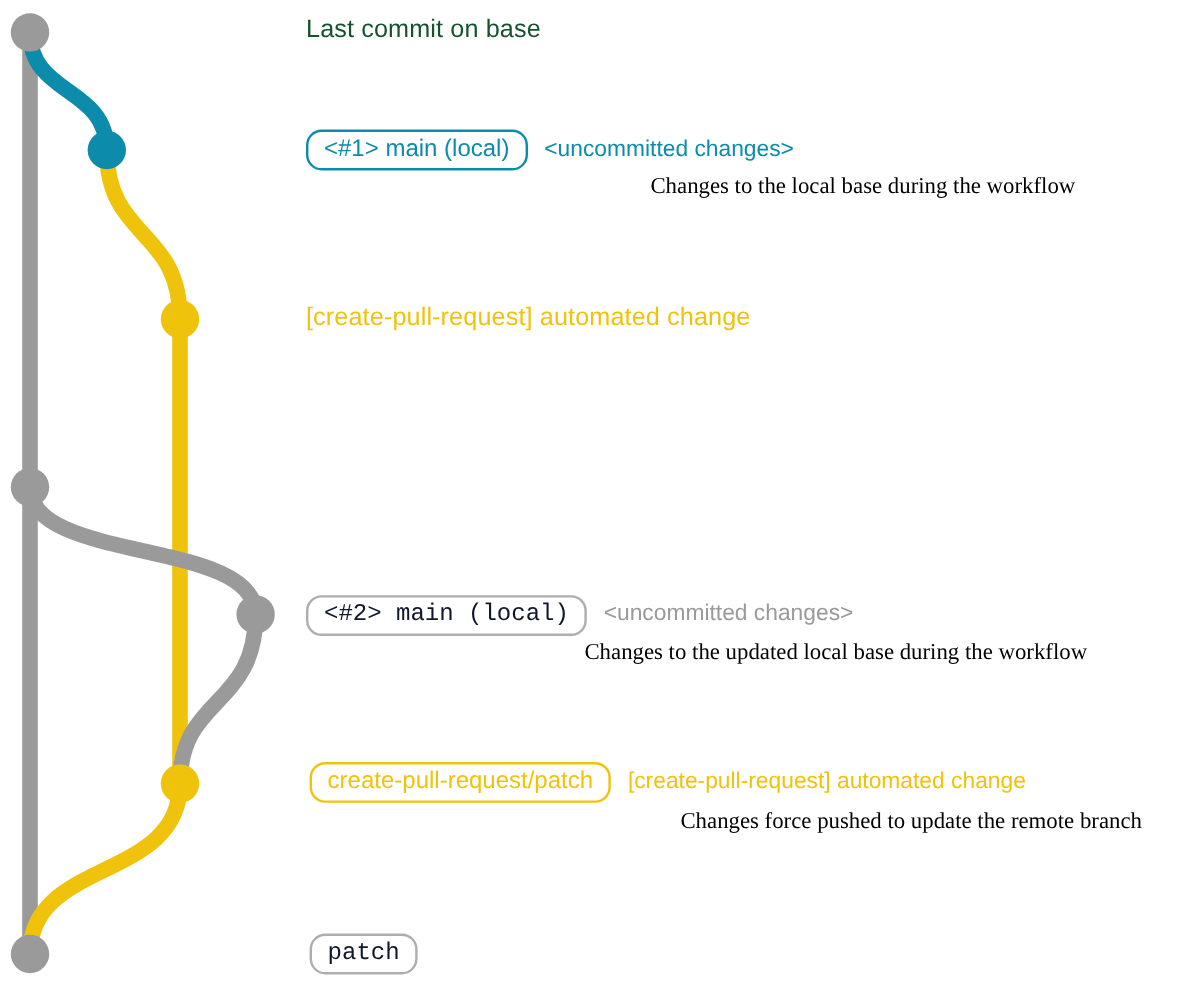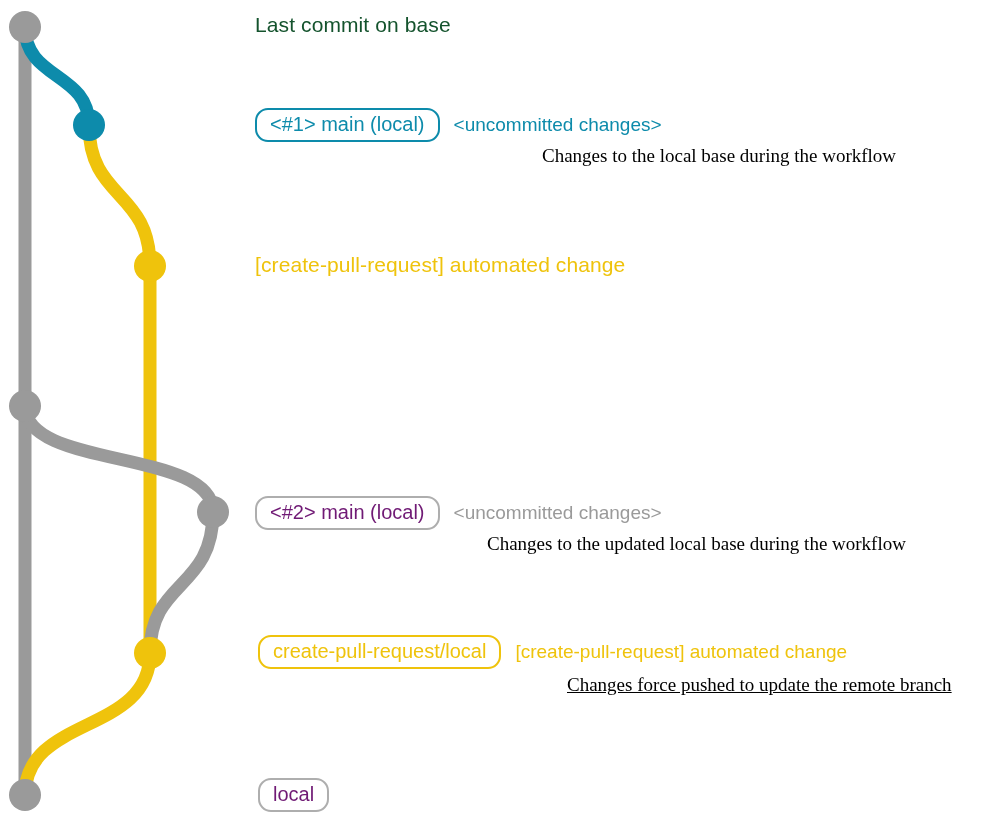--- a/index.html
+++ b/index.html
@@ -54,21 +54,21 @@
   .chip {
     display: inline-block;
     border: 2px solid currentColor;
     border-radius: 13px;
     padding: 4px 13px 5px 13px;
     font-size: 20px;
     line-height: 1.05;
     box-sizing: border-box;
   }
   .chip.blue   { color: #0d8bab; border-color: #0d8bab; }
-  .chip.gray   { color: #701a75; border-color: #aeaeae; }
+  .chip.gray   { color: #0f172a; border-color: #aeaeae; font-family: Liberation Mono, monospace; }
   .chip.yellow { color: #efc30c; border-color: #efc30c; }
 
   .chip-msg {
     font-size: 19px;
     margin-left: 14px;
   }
   .chip-msg.blue   { color: #0d8bab; }
   .chip-msg.gray   { color: #9a9a9a; }
   .chip-msg.yellow { color: #efc30c; }
 
@@ -84,21 +84,21 @@
   
   .r-last-commit { left: 255px; top: 13px; }
   .r-chip1       { left: 255px; top: 108px; }
   .r-note1       { left: 514px; top: 145px; margin-left: 28px; }
   .r-auto1       { left: 255px; top: 253px; }
   .r-note2       { left: 270px; top: 290px; }
   .r-new-commit  { left: 255px; top: 399px; }
   .r-chip2       { left: 255px; top: 496px; }
   .r-note3       { left: 487px; top: 533px; }
   .r-chip3       { left: 258px; top: 635px; }
-  .r-note4       { left: 567px; top: 674px; text-decoration: underline; }
+  .r-note4       { left: 567px; top: 674px; }
   .r-chip4       { left: 258px; top: 778px; }
 </style>
 </head>
 <body>
 
 <svg id="graph-svg" viewBox="0 0 981 827" aria-hidden="true">
 
   <path d="M25,27 L25,795" fill="none" stroke="#9a9a9a" stroke-width="13" stroke-linecap="round"></path>
 
   <path d="M25,27 C25,80 89,72 89,125" fill="none" stroke="#0d8bab" stroke-width="13" stroke-linecap="round"></path>
@@ -139,22 +139,22 @@
   </div>
 
 
   <div class="row r-chip2">
     <span class="chip gray">&lt;#2&gt; main (local)</span>
     <span class="chip-msg gray">&lt;uncommitted changes&gt;</span>
   </div>
   <div class="note r-note3">Changes to the updated local base during the workflow</div>
 
   <div class="row r-chip3">
-    <span class="chip yellow">create-pull-request/local</span>
+    <span class="chip yellow">create-pull-request/patch</span>
     <span class="chip-msg yellow">[create-pull-request] automated change</span>
   </div>
   <div class="note r-note4">Changes force pushed to update the remote branch</div>
 
   <div class="row r-chip4">
-    <span class="chip gray">local</span>
+    <span class="chip gray">patch</span>
   </div>
 
 </div>
 
 </body></html>

